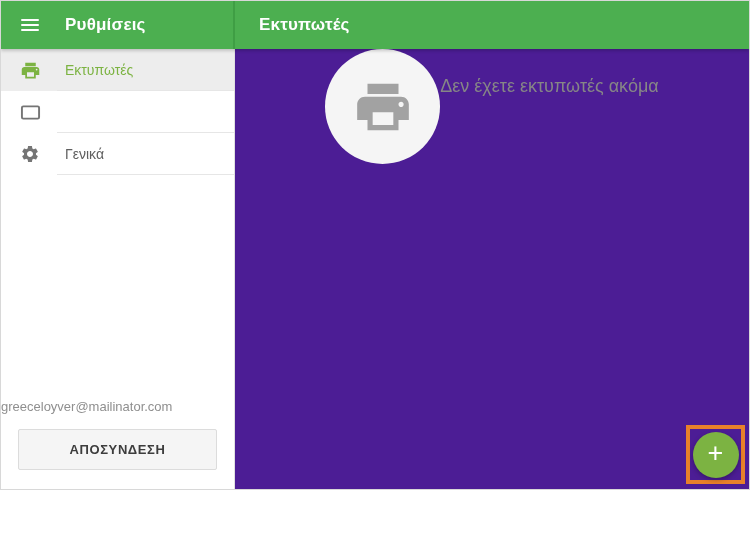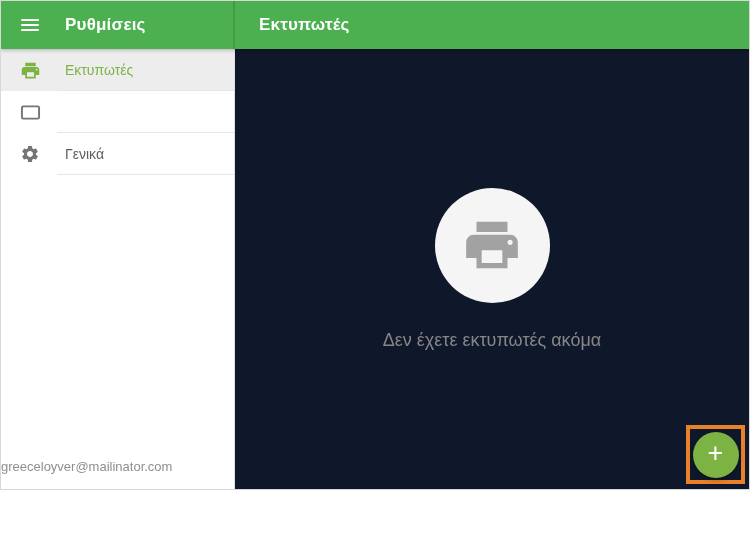--- a/index.html
+++ b/index.html
@@ -77,23 +77,23 @@
     border:1px solid #dcdcdc;
     border-radius:2px;
     font-family:"Liberation Sans", sans-serif;
     font-size:13px; font-weight:bold; letter-spacing:0.6px;
     color:#3d3d3d;
     cursor:pointer;
   }
   
   .main {
     flex:1; position:relative;
-    display:flex; flex-direction:column;
-    align-items:center; justify-content:center;
-    background:#0f172a;
+    display:flex; flex-direction:row;
+    justify-content:center;
+    background:#4c1d95;
   }
   .empty-circle {
     width:115px; height:115px; border-radius:50%;
     background:#f5f5f5;
     display:flex; align-items:center; justify-content:center;
   }
   .empty-title {
     margin-top:27px; font-size:18px; color:#868686;
   }
   .empty-subtitle {
@@ -165,20 +165,21 @@
             <path d="M19.14 12.94c.04-.3.06-.61.06-.94 0-.32-.02-.64-.07-.94l2.03-1.58c.18-.14.23-.41.12-.61l-1.92-3.32c-.12-.22-.37-.29-.59-.22l-2.39.96c-.5-.38-1.03-.7-1.62-.94l-.36-2.54c-.04-.24-.24-.41-.48-.41h-3.84c-.24 0-.43.17-.47.41l-.36 2.54c-.59.24-1.13.57-1.62.94l-2.39-.96c-.22-.08-.47 0-.59.22L2.74 8.87c-.12.21-.08.47.12.61l2.03 1.58c-.05.3-.09.63-.09.94s.02.64.07.94l-2.03 1.58c-.18.14-.23.41-.12.61l1.92 3.32c.12.22.37.29.59.22l2.39-.96c.5.38 1.03.7 1.62.94l.36 2.54c.05.24.24.41.48.41h3.84c.24 0 .44-.17.47-.41l.36-2.54c.59-.24 1.13-.56 1.62-.94l2.39.96c.22.08.47 0 .59-.22l1.92-3.32c.12-.22.07-.47-.12-.61l-2.01-1.58zM12 15.6c-1.98 0-3.6-1.62-3.6-3.6s1.62-3.6 3.6-3.6 3.6 1.62 3.6 3.6-1.62 3.6-3.6 3.6z"></path>
           </svg>
         </span>
         <span class="nav-label">Γενικά</span>
       </div>
 
       <div class="sidebar-spacer"></div>
 
       <div class="account-email">greeceloyver@mailinator.com</div>
 
+      <button class="logout-button">ΑΠΟΣΥΝΔΕΣΗ</button>
     </div>
 
     <div class="main">
 
       <div class="empty-circle">
         <svg width="62" height="62" viewBox="0 0 24 24" fill="#a2a2a2">
           <path d="M19 8H5c-1.66 0-3 1.34-3 3v6h4v4h12v-4h4v-6c0-1.66-1.34-3-3-3zm-3 11H8v-5h8v5zm3-7c-.55 0-1-.45-1-1s.45-1 1-1 1 .45 1 1-.45 1-1 1zm-1-9H6v4h12V3z"></path>
         </svg>
       </div>
 

